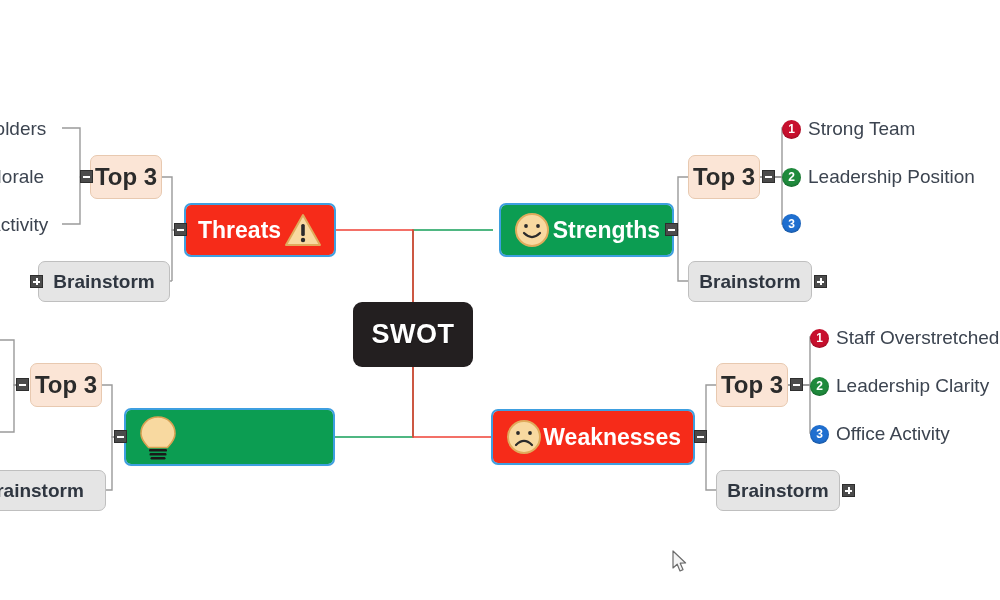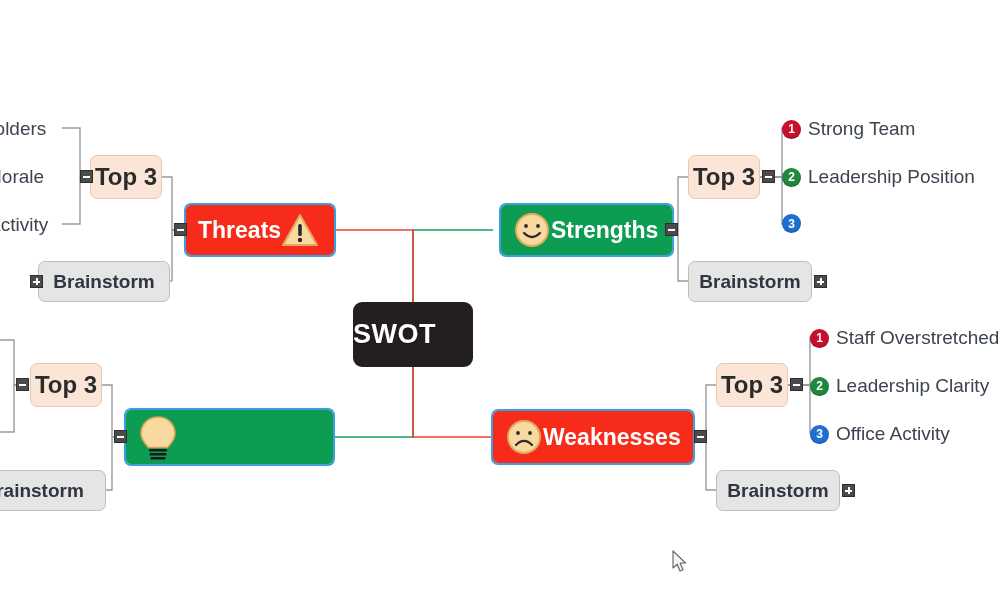--- a/index.html
+++ b/index.html
@@ -8,30 +8,30 @@
     font-family:"Liberation Sans", sans-serif;position:relative;
   }
   #canvas{position:absolute;left:0;top:0;width:1000px;height:600px;}
   .svg-layer{position:absolute;left:0;top:0;width:1000px;height:600px;pointer-events:none;}
 
   .node{position:absolute;box-sizing:border-box;display:flex;align-items:center;}
 
   
   .root{
     background:#231f20;border-radius:9px;color:#fff;
-    font-weight:bold;font-size:27px;
+    justify-content:center;font-weight:bold;font-size:27px;
     letter-spacing:.5px;text-shadow:0 1px 1px rgba(0,0,0,.4);
   }
 
   
   .branch{
     border-radius:5px;color:#ffffff;font-weight:bold;font-size:23px;
     outline:2px solid #3e9fe0;outline-offset:0px;
     box-shadow:0 1px 2px rgba(0,0,0,.25);
-    padding:0 12px;
+    padding:0 12px;justify-content:space-between;
   }
   .branch .lbl{white-space:nowrap;}
   .branch.green{background:#0c9d52;}
   .branch.red{background:#f62b19;}
 
   
   .top3{
     background:#fbe5d6;border:1px solid #e8c9b0;border-radius:7px;
     color:#2b2b2b;font-weight:bold;font-size:24px;justify-content:center;
   }

